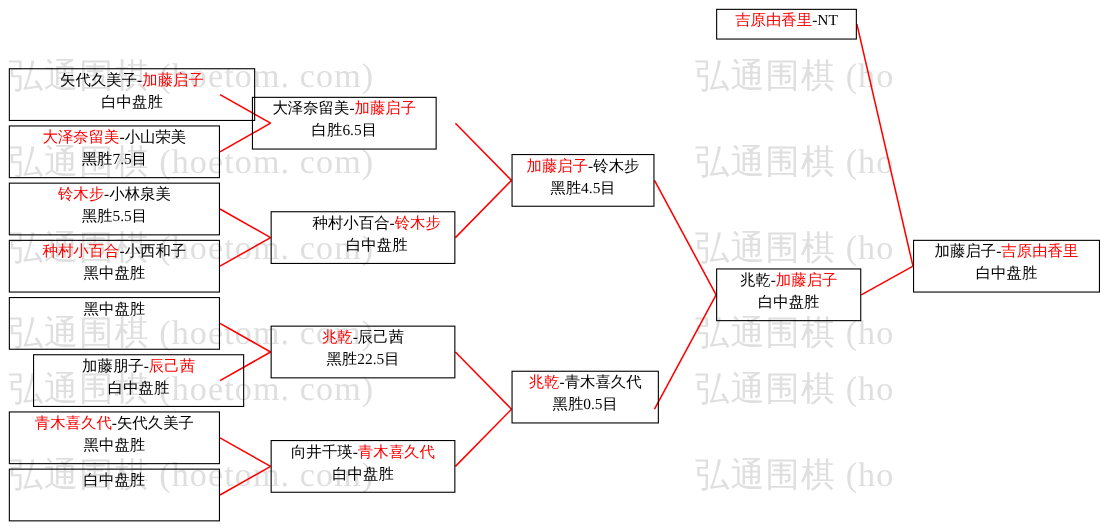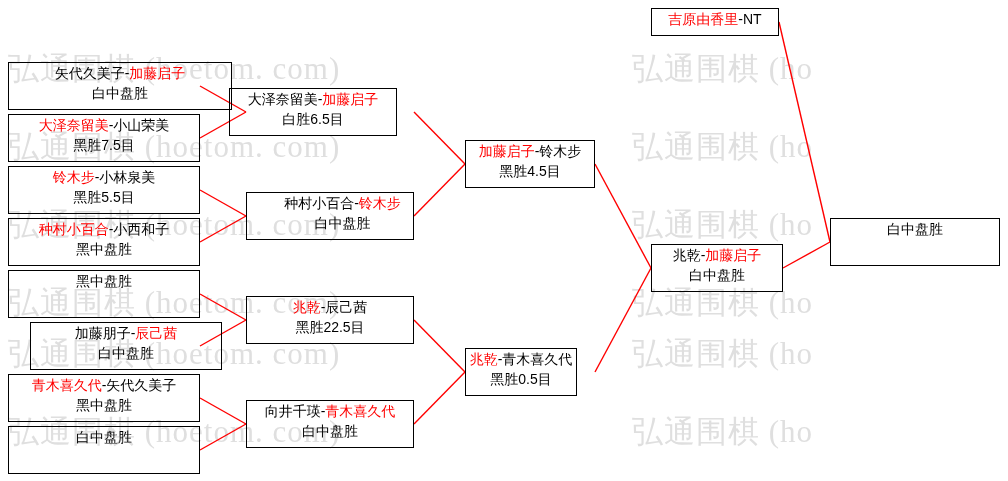--- a/index.html
+++ b/index.html
@@ -51,20 +51,21 @@
     font-size: 14px;
     line-height: 1.42;
     color: #000000;
     z-index: 3;
     padding-top: 1px;
     font-family: "Liberation Sans", sans-serif;
   }
   .node .ln {
     display: block;
     white-space: nowrap;
+    font-family: Liberation Serif, serif;
   }
 </style>
 </head>
 <body>
 
 <div id="stage">
 
   <div class="wm-layer">
       <div class="wm" style="left: 8px; top: 48px;">弘通围棋 (hoetom. com)</div>
       <div class="wm" style="left: 632px; top: 48px;">弘通围棋 (ho</div>
@@ -143,29 +144,30 @@
         <span class="ln"><span style="color: rgb(0, 0, 0);">黑胜22.5目</span></span>
       </div>
       <div class="node" style="left: 246px; top: 400px; width: 168px; height: 48px; border-color: rgb(0, 0, 0);">
         <span class="ln"><span style="color: rgb(0, 0, 0);">向井千瑛</span><span style="color: rgb(0, 0, 0);">-</span><span style="color: rgb(255, 0, 0);">青木喜久代</span></span>
         <span class="ln"><span style="color: rgb(0, 0, 0);">白中盘胜</span></span>
       </div>
       <div class="node" style="left: 465px; top: 140px; width: 130px; height: 48px; border-color: rgb(0, 0, 0);">
         <span class="ln"><span style="color: rgb(255, 0, 0);">加藤启子</span><span style="color: rgb(0, 0, 0);">-</span><span style="color: rgb(0, 0, 0);">铃木步</span></span>
         <span class="ln"><span style="color: rgb(0, 0, 0);">黑胜4.5目</span></span>
       </div>
-      <div class="node" style="left: 465px; top: 348px; width: 112px; height: 48px; border-color: rgb(0, 0, 0);">
+      <div class="node" style="left: 465px; top: 337px; width: 134px; height: 48px; border-color: rgb(0, 0, 0);">
         <span class="ln"><span style="color: rgb(255, 0, 0);">兆乾</span><span style="color: rgb(0, 0, 0);">-</span><span style="color: rgb(0, 0, 0);">青木喜久代</span></span>
         <span class="ln"><span style="color: rgb(0, 0, 0);">黑胜0.5目</span></span>
       </div>
       <div class="node" style="left: 651px; top: 244px; width: 132px; height: 48px; border-color: rgb(0, 0, 0);">
         <span class="ln"><span style="color: rgb(0, 0, 0);">兆乾</span><span style="color: rgb(0, 0, 0);">-</span><span style="color: rgb(255, 0, 0);">加藤启子</span></span>
         <span class="ln"><span style="color: rgb(0, 0, 0);">白中盘胜</span></span>
       </div>
       <div class="node" style="left: 651px; top: 8px; width: 128px; height: 28px; border-color: rgb(0, 0, 0);">
         <span class="ln"><span style="color: rgb(255, 0, 0);">吉原由香里</span><span style="color: rgb(0, 0, 0);">-NT</span></span>
       </div>
       <div class="node" style="left: 830px; top: 218px; width: 170px; height: 48px; border-color: rgb(0, 0, 0);">
+        <span class="ln"><span style="color: rgb(0, 0, 0);">加藤启子</span><span style="color: rgb(0, 0, 0);">-</span><span style="color: rgb(255, 0, 0);">吉原由香里</span></span>
         <span class="ln"><span style="color: rgb(0, 0, 0);">白中盘胜</span></span>
       </div>
     </div>
 
 </div>
 
 </body></html>

